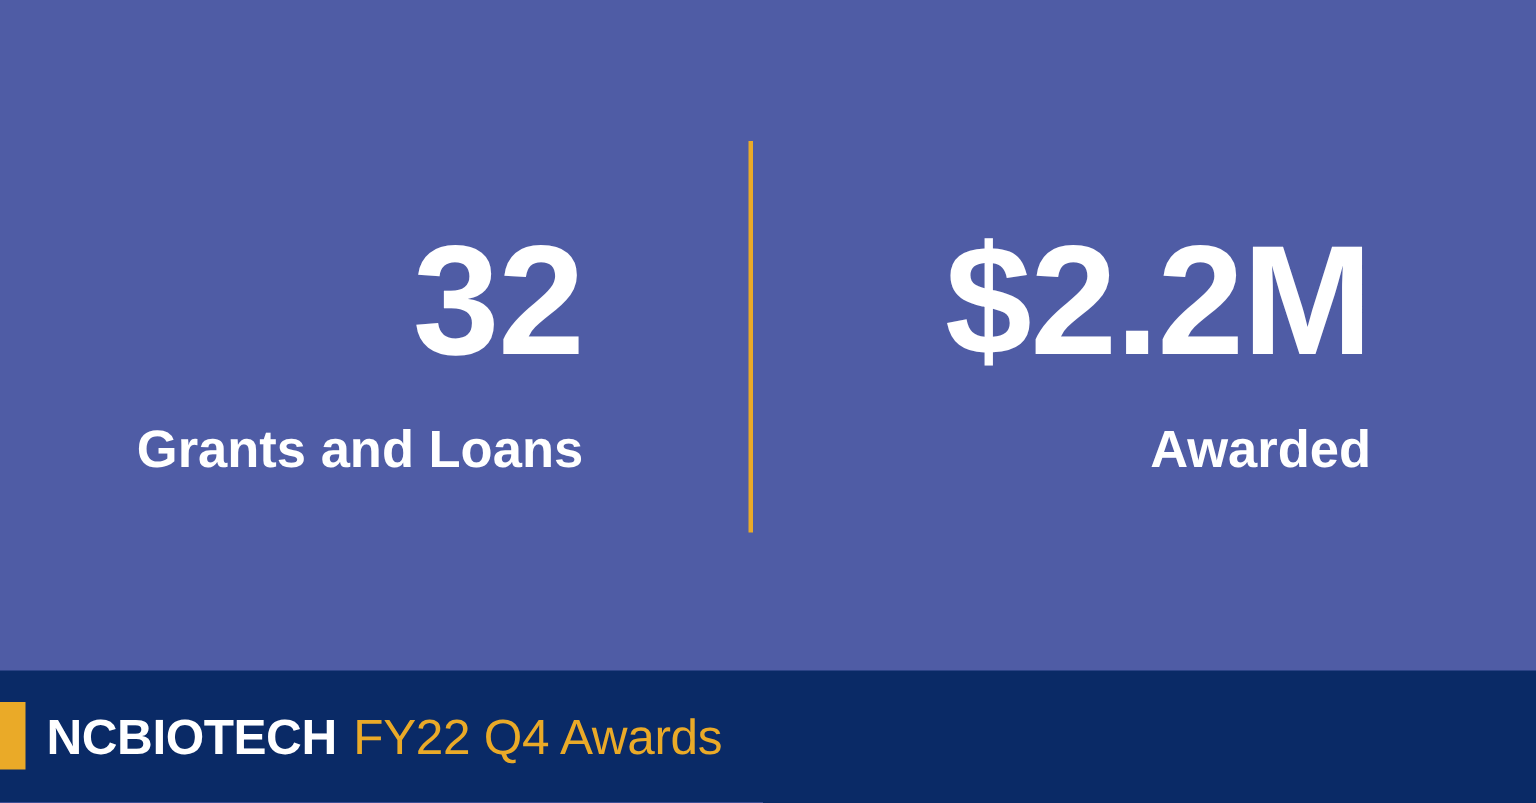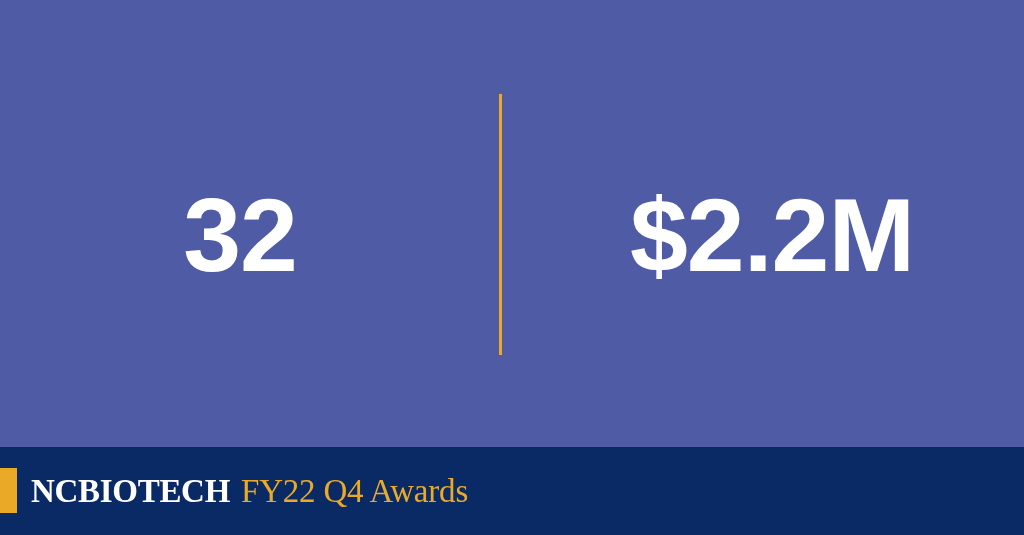--- a/index.html
+++ b/index.html
@@ -109,21 +109,20 @@
     background: #eaaa28;
   }
 
   .footer-text {
     position: absolute;
     left: 31px;
     top: 50%;
     transform: translateY(-50%);
     white-space: nowrap;
     line-height: 1;
-    font-family: Liberation Serif, serif;
   }
 
   .footer-brand {
     color: #ffffff;
     font-weight: bold;
     font-size: 33px;
     letter-spacing: -0.3px;
   }
 
   .footer-caption {
@@ -137,28 +136,30 @@
 </head>
 <body>
 
 <div class="infographic">
 
   <div class="stats-area">
 
     <div class="stat-block stat-block-left">
       <div class="stat-inner">
         <span class="stat-value">32</span>
+        <span class="stat-label">Grants and Loans</span>
       </div>
     </div>
 
     <div class="divider"></div>
 
     <div class="stat-block stat-block-right">
       <div class="stat-inner">
         <span class="stat-value">$2.2M</span>
+        <span class="stat-label">Awarded</span>
       </div>
     </div>
 
   </div>
 
   <div class="footer-bar">
     <div class="footer-accent"></div>
     <div class="footer-text">
       <span class="footer-brand">NCBIOTECH</span><span class="footer-caption">FY22 Q4 Awards</span>
     </div>

